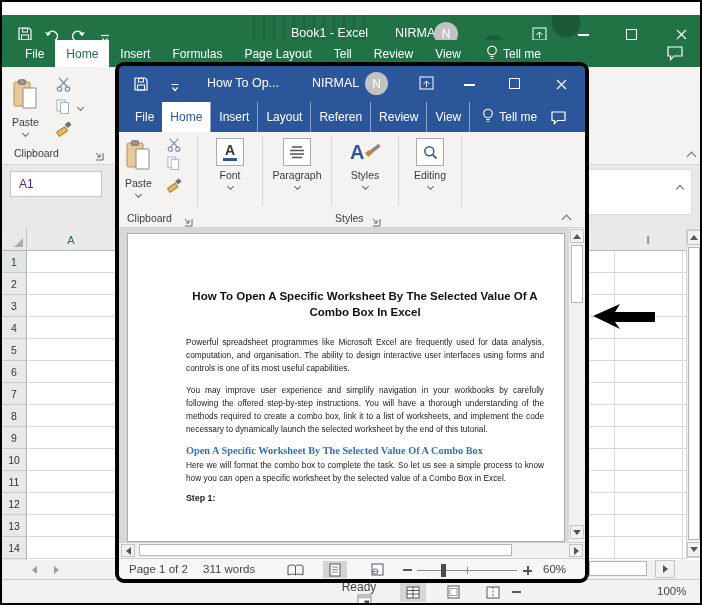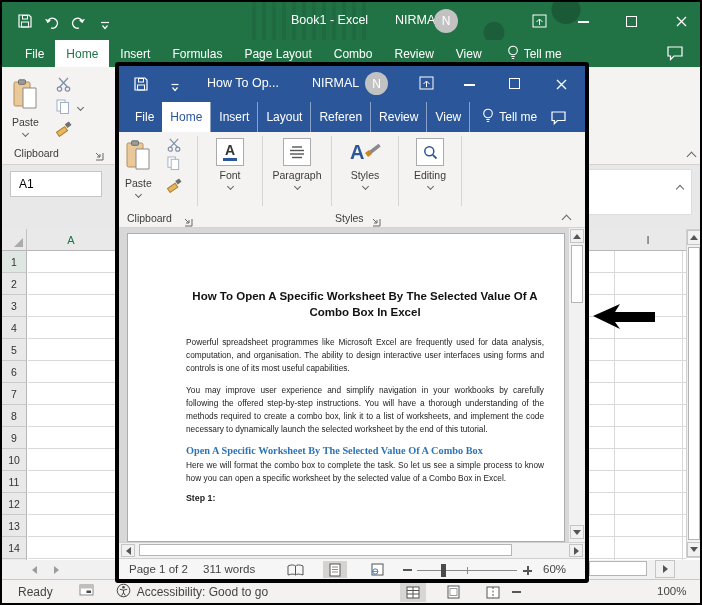--- a/index.html
+++ b/index.html
@@ -1,40 +1,40 @@
 <!DOCTYPE html>
 <html><head>
 <meta charset="utf-8">
 <style>
   html,body{margin:0;padding:0;background:#888;}
   *{box-sizing:border-box;}
   .shot{position:relative;width:702px;height:605px;background:#fff;border:2px solid #000;
         font-family:"Liberation Sans",sans-serif;overflow:hidden;margin:0 auto;}
   .ab{position:absolute;}
-  .flex{display:flex;align-items:center;}
+  .flex{display:flex;align-items:center;flex-direction:column;}
 
   
-  .x-titlebar{left:0;top:0;width:698px;height:38px;background:#217346;color:#fff;}
+  .x-titlebar{left:0;top:13px;width:698px;height:38px;background:#217346;color:#fff;}
   .x-deco1{right:80px;top:0;width:180px;height:38px;
     background:radial-gradient(circle at 70% 20%,rgba(0,0,0,.22) 0 14px,transparent 15px),
                radial-gradient(circle at 30% 80%,rgba(0,0,0,.18) 0 10px,transparent 11px);}
   .x-deco2{left:250px;top:0;width:120px;height:38px;
     background:repeating-linear-gradient(90deg,rgba(0,0,0,.15) 0 4px,transparent 4px 10px);opacity:.5;}
   .tb-txt{color:#fff;font-size:12.5px;white-space:nowrap;}
   .avatar{border-radius:50%;background:#c2c2c2;color:#fff;font-size:12px;display:flex;align-items:center;justify-content:center;}
   .x-tabrow{left:0;top:38px;width:698px;height:27px;background:#217346;display:flex;align-items:stretch;padding-left:12px;}
   .tab{color:#fff;font-size:12px;display:flex;align-items:center;padding:0 11px;white-space:nowrap;cursor:default;}
   .xtabs{display:flex;align-items:stretch;}
   .xtabs .tab:nth-child(2){background:#fff;color:#217346;}
   .tellme{display:flex;align-items:center;color:#fff;font-size:12px;margin-left:6px;gap:5px;padding:0 8px;}
   .x-ribbon{left:0;top:65px;width:698px;height:98px;background:#f4f3f1;border-bottom:1px solid #d5d3d1;}
   .grp-label{font-size:10.5px;color:#3c3c3c;}
   .x-formula{left:0;top:163px;width:698px;height:64px;background:#e8e8e8;}
   .namebox{left:8px;top:6px;width:92px;height:26px;background:#fff;border:1px solid #c6c6c6;
-           font-size:12px;color:#000000;display:flex;align-items:center;padding-left:8px;}
+           font-size:12px;color:#4c1d95;display:flex;align-items:center;padding-left:8px;}
   .fxarea{left:410px;top:4px;right:8px;height:46px;background:#fff;border:1px solid #dcdcdc;}
 
   
   .colhdr{left:0;top:227px;width:698px;height:22px;background:#e9e9e9;border-bottom:1px solid #b7b7b7;}
   .hdr-letter{font-size:11px;display:flex;align-items:center;justify-content:center;height:100%;}
   .selectall{left:0;top:0;width:25px;height:21px;border-right:1px solid #c2c2c2;}
   .selectall i{position:absolute;right:3px;bottom:3px;width:0;height:0;
                border-left:9px solid transparent;border-bottom:9px solid #ababab;}
   .rowhdrs{left:0;top:249px;width:25px;height:311px;background:#e9e9e9;border-right:1px solid #b7b7b7;overflow:hidden;}
   .rowhdr{height:22px;border-bottom:1px solid #c9c9c9;font-size:10.5px;color:#333;
@@ -59,21 +59,21 @@
   .plus:after{content:"";position:absolute;left:4px;top:0;width:1.5px;height:9px;background:#555;}
   .ztrack{position:relative;height:1px;background:#8a8a8a;}
   .ztick{position:absolute;left:50%;top:-3px;width:1px;height:7px;background:#8a8a8a;}
   .zthumb{position:absolute;top:-6px;width:5px;height:13px;background:#4a4a4a;}
   .chv{display:inline-block;width:5px;height:5px;border-right:1.4px solid #666;border-bottom:1.4px solid #666;transform:rotate(45deg);}
   .chv-up{transform:rotate(225deg);}
   .iconbox{width:28px;height:28px;background:#fff;border:1px solid #ababab;display:flex;align-items:center;justify-content:center;}
 
   
   .word{left:113px;top:60px;width:474px;height:521px;background:#fff;border:4px solid #000;
-        border-radius:3px;box-shadow:inset 0 0 0 1px #2b579a;overflow:hidden;}
+        border-radius:9px;box-shadow:inset 0 0 0 1px #2b579a;overflow:hidden;}
   .w-titlebar{left:0;top:0;width:466px;height:36px;background:#2b579a;color:#fff;}
   .w-tabrow{left:0;top:36px;width:466px;height:30px;background:#2b579a;display:flex;align-items:stretch;padding-left:8px;}
   .wtabs{display:flex;align-items:stretch;}
   .wtabs .tab{padding:0 8px;font-size:12px;}
   .wtabs .tab:nth-child(2){background:#fff;color:#2b579a;}
   .wtabs .tab:nth-child(n+3){border-left:1px solid rgba(255,255,255,.45);}
   .wtabs .tab:last-child{border-right:1px solid rgba(255,255,255,.45);}
   .w-ribbon{left:0;top:66px;width:466px;height:78px;background:#f4f3f1;display:flex;align-items:stretch;}
   .vsep{width:1px;background:#d8d6d4;margin:4px 0;}
   .bigbtn{display:flex;flex-direction:column;align-items:center;padding-top:6px;}
@@ -146,21 +146,21 @@
     </span>
   </div>
 
   <div class="ab x-tabrow">
     <div class="xtabs">
         <span class="tab">File</span>
         <span class="tab">Home</span>
         <span class="tab">Insert</span>
         <span class="tab">Formulas</span>
         <span class="tab">Page Layout</span>
-        <span class="tab">Combo</span>
+        <span class="tab">Tell</span>
         <span class="tab">Review</span>
         <span class="tab">View</span>
       </div>
     <span class="tellme">
       <span>
         <svg width="12" height="15" viewBox="0 0 12 15">
             <circle cx="6" cy="5.5" r="4.3" fill="none" stroke="#fff" stroke-width="1.1"></circle>
             <path d="M4.3 11.5 h3.4 M4.8 13.5 h2.4" stroke="#fff" stroke-width="1.1"></path>
           </svg>
       </span>

